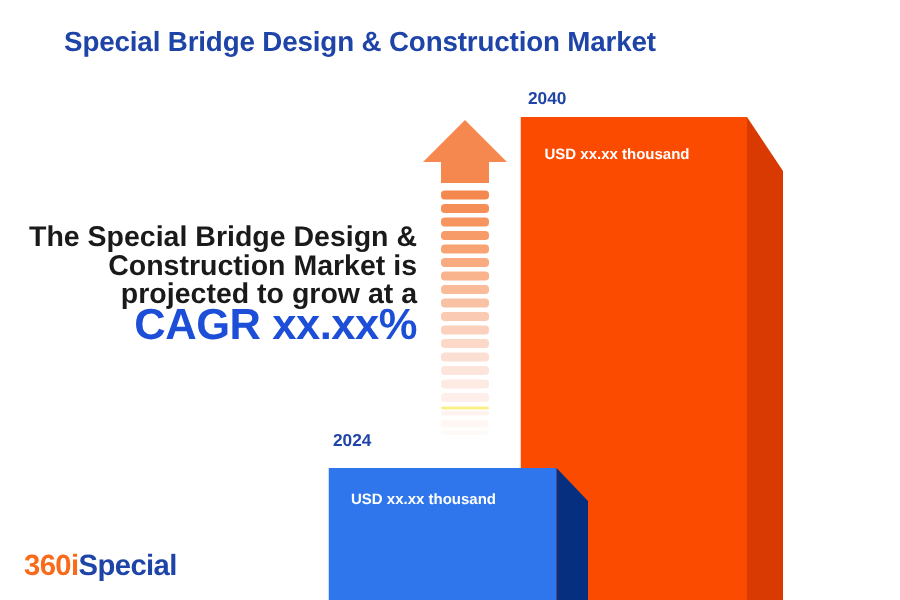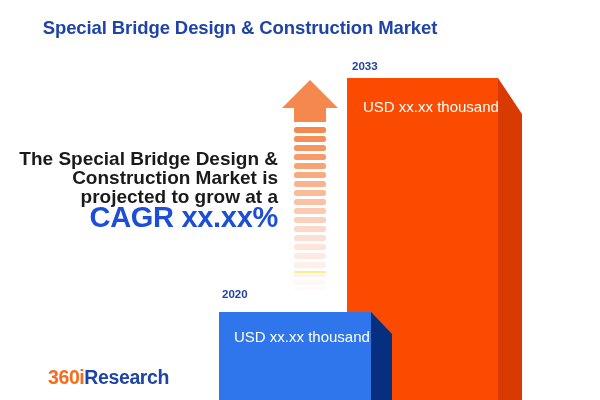--- a/index.html
+++ b/index.html
@@ -60,43 +60,43 @@
   
   .logo {
     position: absolute;
     left: 16px;
     top: 366px;
     font-size: 19.5px;
     font-weight: bold;
     letter-spacing: -0.4px;
     white-space: nowrap;
   }
-  .logo .logo-360i { color: #F96A1B; margin-left: 32px; }
+  .logo .logo-360i { color: #F96A1B; }
   .logo .logo-research { color: #1F44A8; }
 
   
   .arrow {
     position: absolute;
     left: 281px;
     top: 78px;
     width: 58px;
     height: 212px;
   }
   .arrow svg { display: block; }
 
   
   .bar {
     position: absolute;
   }
   .bar svg { display: block; }
 
   .bar-value {
     position: absolute;
-    font-size: 15px;
-    font-weight: normal;
+    font-size: 10px;
+    font-weight: bold;
     color: #ffffff;
     white-space: nowrap;
   }
   .bar-year {
     position: absolute;
     font-size: 11.5px;
     font-weight: bold;
     color: #1F44A8;
     white-space: nowrap;
   }
@@ -153,31 +153,31 @@
   </div>
 
   <div class="bar" id="bar-2032">
     <svg width="180" height="322" viewBox="0 0 180 322" xmlns="http://www.w3.org/2000/svg">
 
       <rect x="0" y="0" width="151" height="322" fill="#FA4B00"></rect>
 
       <polygon points="151,0 175,36 175,322 151,322" fill="#D93A02"></polygon>
     </svg>
   </div>
-  <div class="bar-year" id="bar-2032-year">2033</div>
+  <div class="bar-year" id="bar-2032-year">2040</div>
   <div class="bar-value" id="bar-2032-value">USD xx.xx thousand</div>
 
   <div class="bar" id="bar-2024">
     <svg width="180" height="88" viewBox="0 0 180 88" xmlns="http://www.w3.org/2000/svg">
 
       <rect x="0" y="0" width="152" height="88" fill="#2F76ED"></rect>
 
       <polygon points="152,0 173,22 173,88 152,88" fill="#06307F"></polygon>
     </svg>
   </div>
-  <div class="bar-year" id="bar-2024-year">2020</div>
+  <div class="bar-year" id="bar-2024-year">2024</div>
   <div class="bar-value" id="bar-2024-value">USD xx.xx thousand</div>
 
   <div class="logo">
-    <span class="logo-360i">360i</span><span class="logo-research">Research</span>
+    <span class="logo-360i">360i</span><span class="logo-research">Special</span>
   </div>
 
 </div>
 
 </body></html>

